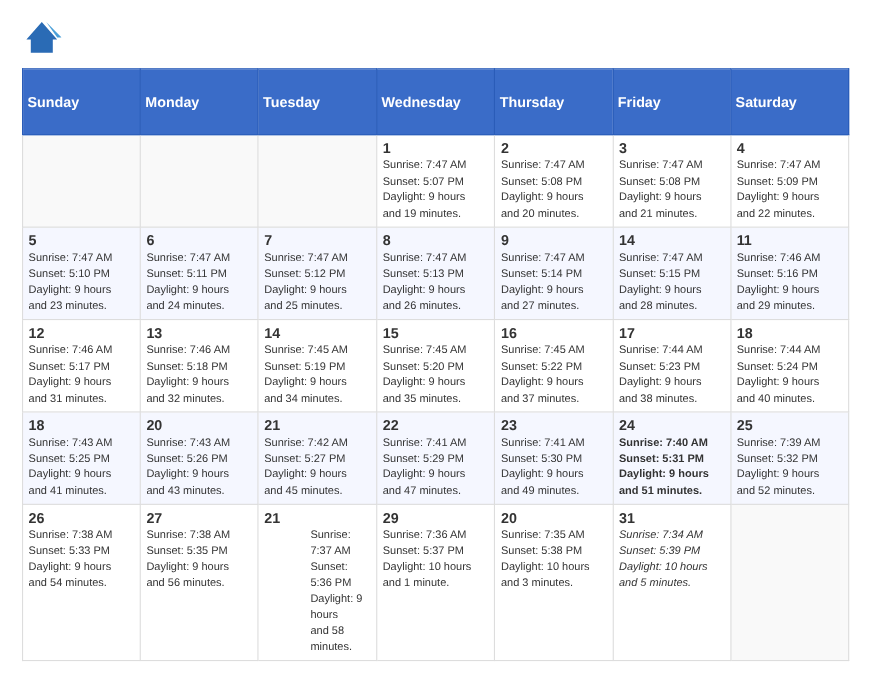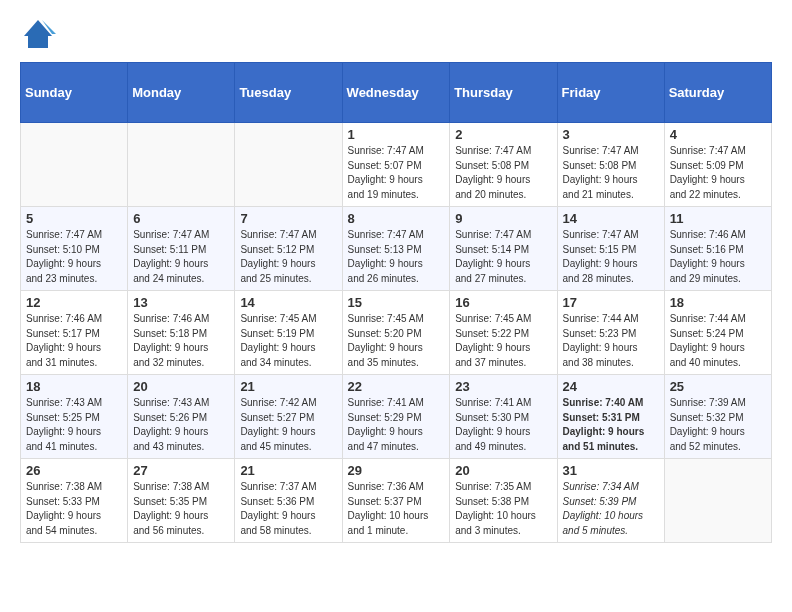--- a/index.html
+++ b/index.html
@@ -330,21 +330,21 @@
           </td>
           <td>
             <span class="day-number">27</span>
             <div class="day-info" style="white-space: pre-line;">Sunrise: 7:38 AM
 Sunset: 5:35 PM
 Daylight: 9 hours
 and 56 minutes.</div>
           </td>
           <td>
             <span class="day-number">21</span>
-            <div class="day-info" style="white-space: pre-line;">Sunrise: 7:37 AM
+            <div class="day-info" style="white-space: pre-line; margin-left: 42px;">Sunrise: 7:37 AM
 Sunset: 5:36 PM
 Daylight: 9 hours
 and 58 minutes.</div>
           </td>
           <td>
             <span class="day-number">29</span>
             <div class="day-info" style="white-space: pre-line;">Sunrise: 7:36 AM
 Sunset: 5:37 PM
 Daylight: 10 hours
 and 1 minute.</div>

